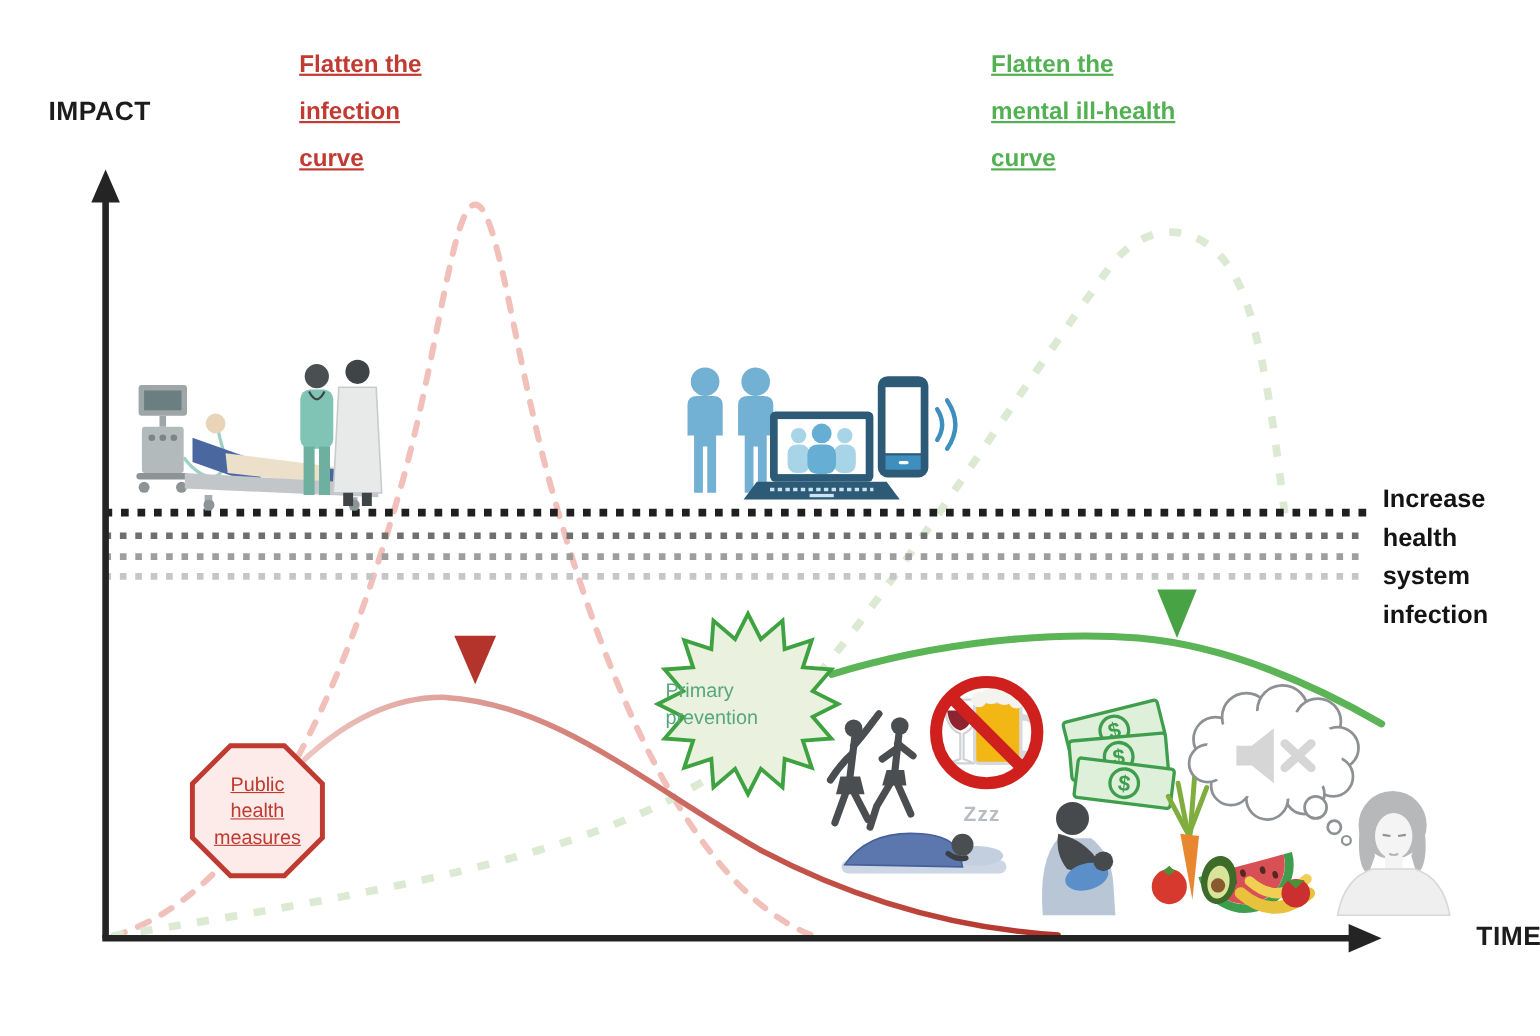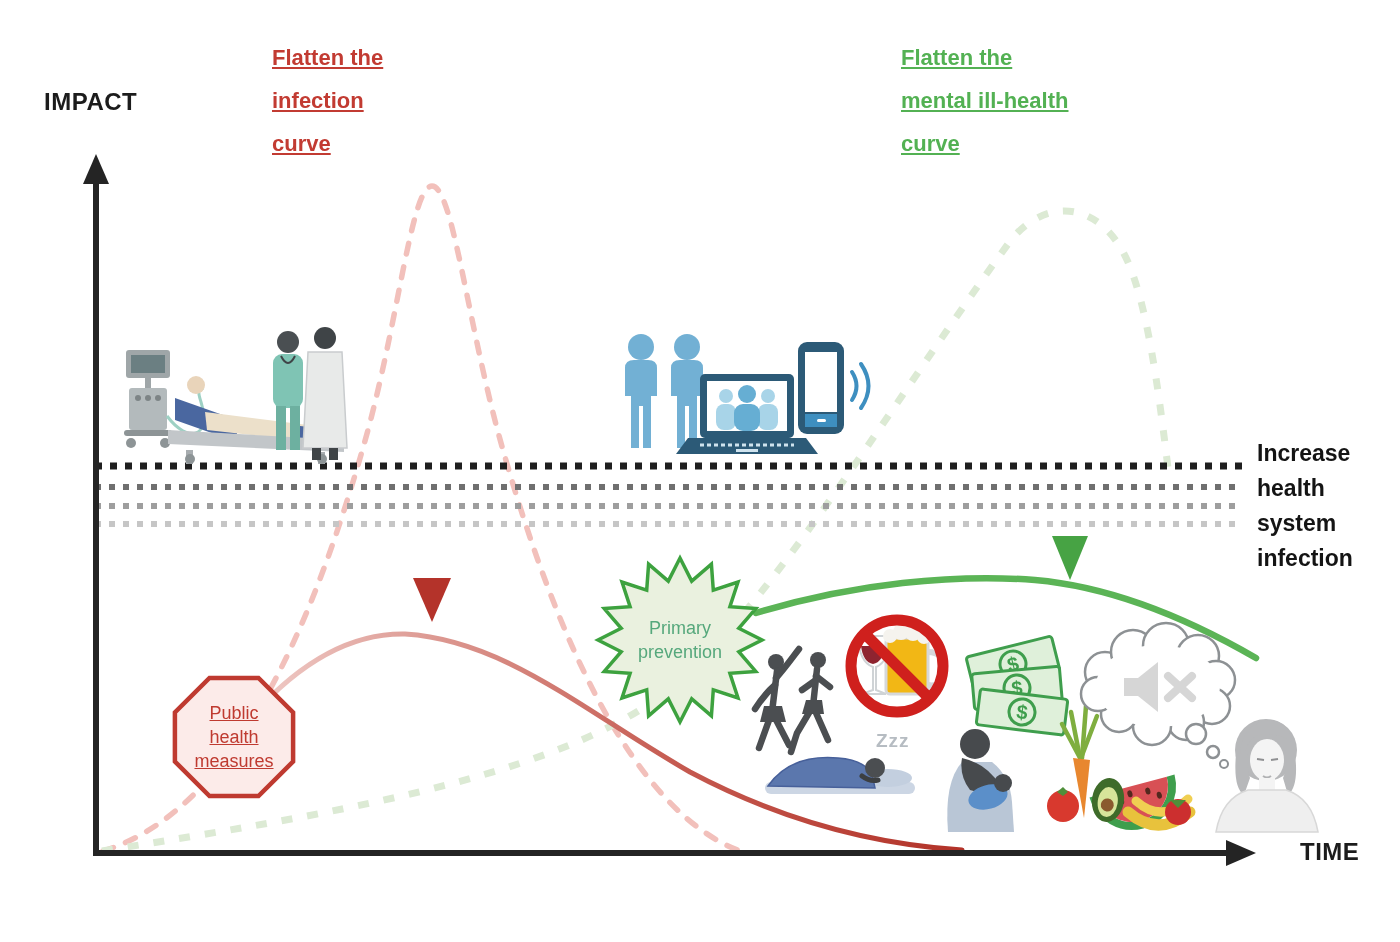--- a/index.html
+++ b/index.html
@@ -4,27 +4,27 @@
 <style>
   html,body{margin:0;padding:0;background:#ffffff;}
   #stage{
     position:relative;width:1400px;height:942px;background:#ffffff;overflow:hidden;
     font-family:"Liberation Sans","DejaVu Sans",sans-serif;
   }
   #art{position:absolute;left:0;top:0;width:1400px;height:942px;}
   .lbl{position:absolute;white-space:pre-line;}
   .axis-label{font-weight:bold;color:#1c1c1c;font-size:24px;letter-spacing:.5px;text-align:center;}
   #impact-label{left:44px;top:88px;}
-  #time-label{left:1300px;top:838px;}
+  #time-label{left:1342px;top:838px;}
   .curve-title{font-weight:bold;font-size:22px;line-height:43px;text-align:left;text-decoration:underline;}
   #infection-title{left:272px;top:36px;width:280px;color:#c23b32;}
   #mental-title{left:901px;top:36px;width:330px;color:#53b153;}
   #capacity-label{left:1257px;top:436px;font-weight:bold;font-size:23px;line-height:35px;color:#141414;}
   #public-health-label{left:164px;top:701px;width:140px;text-align:center;font-size:18px;line-height:24px;color:#bf3a30;text-decoration:underline;}
-  #primary-prevention-label{left:605px;top:616px;width:150px;text-align:center;font-size:18px;line-height:24px;color:#56a87c;}
+  #primary-prevention-label{left:605px;top:616px;width:150px;font-size:18px;line-height:24px;color:#56a87c;}
   #zzz-label{left:876px;top:730px;font-size:19px;font-weight:bold;color:#b6bcc2;letter-spacing:1px;}
   #caption{left:500px;top:888px;width:820px;text-align:center;font-size:19.5px;color:#3b3b3b;}
 </style>
 </head>
 <body>
 
 <div id="stage">
 
 <svg id="art" viewBox="0 0 1400 942">
   <defs>

